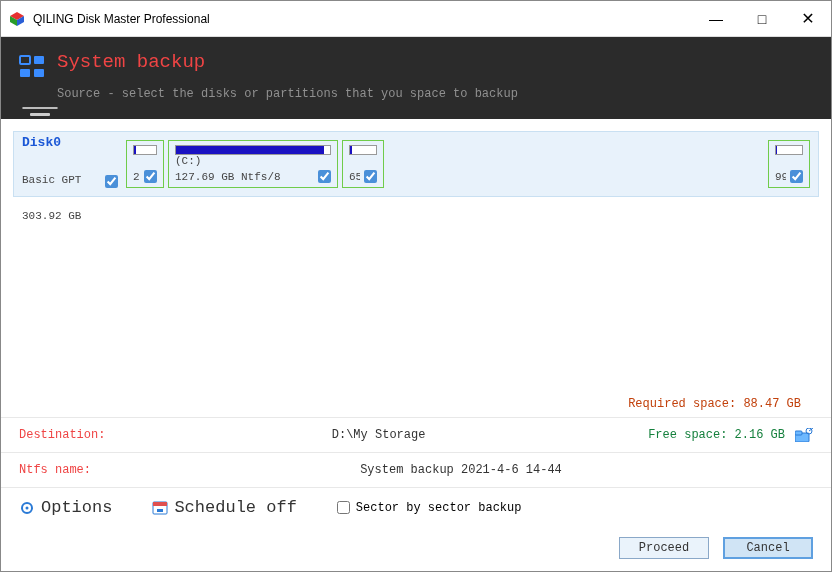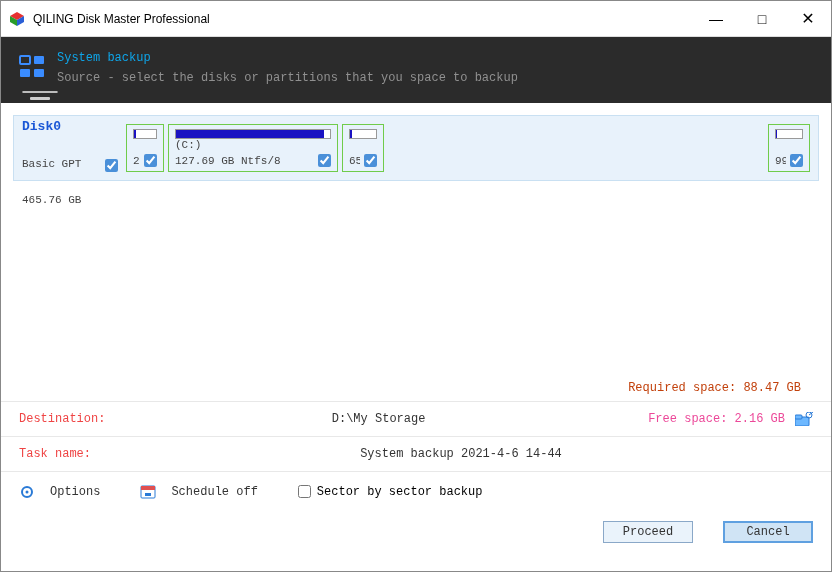--- a/index.html
+++ b/index.html
@@ -11,21 +11,21 @@
 .logo-cube { width: 16px; height: 16px; margin-right: 8px; position: relative; }
 .logo-cube svg { width: 16px; height: 16px; }
 .title-text { flex: 1; font-size: 12px; }
 .win-btn { width: 46px; height: 30px; display: flex; align-items: center; justify-content: center; font-size: 14px; cursor: default; }
 .win-btn.close { font-size: 16px; }
 
 
 .header { background: #2b2b2b; color: #a0a0a0; padding: 14px 18px 18px 18px; display: flex; align-items: flex-start; }
 .header-icon { width: 28px; height: 28px; margin-right: 10px; margin-top: 2px; }
 .header-icon svg { width: 28px; height: 28px; }
-.header-title { color: #0ea5e9; font-size: 12px; margin-bottom: 6px; }
+.header-title { color: #ef4444; font-size: 19px; margin-bottom: 14px; }
 .header-sub { color: #909090; font-size: 12px; }
 
 
 .content { padding: 0; }
 
 
 .disk-strip { background: #e8f2fb; border: 1px solid #c9e0f2; margin: 12px 12px 0 12px; padding: 8px 8px; display: flex; align-items: stretch; height: 66px; position: relative; }
 .disk-info { width: 100px; display: flex; flex-direction: column; justify-content: center; position: relative; padding-right: 4px; color: #444; font-size: 11px; gap: 24px; }
 .disk-info .disk-name { color: #1a57d6; font-weight: bold; font-size: 13px; }
 .disk-drive { width: 36px; height: 16px; background: linear-gradient(#f4f4f4,#d8d8d8); border: 1px solid #bbb; border-radius: 2px; margin-bottom: 2px; box-shadow: inset 0 1px 0 #fff; position: relative; }
@@ -44,32 +44,32 @@
 .flex-spacer { flex: 1; }
 
 
 .reqline { text-align: right; color: #c2410c; font-size: 12px; padding: 0 30px; margin-top: 200px; }
 
 
 .row { display:flex; align-items:center; padding: 10px 18px; color:#333; font-size:12px; border-top:1px solid #e8e8e8;}
 .row-first { border-top:none; margin-top:6px;}
 .row .rlabel { width: 90px; color:#ef4444;}
 .row .rvalue { flex:1;text-align:center; }
-.free-space { color: #ec4899; margin-right: 10px;}
+.free-space { color: #15803d; margin-right: 10px;}
 .browse-icon { width:18px; height:14px; }
 
 
 .optbar { display:flex; align-items:center; padding: 10px 18px; border-top:1px solid #e8e8e8; height:40px;}
-.opt { display:flex; align-items:center; margin-right: 40px; color:#333; font-size:12px;gap:9px;}
+.opt { display:flex; align-items:center; margin-right: 40px; color:#333; font-size:17px;}
 .opt .ico { width:16px; height:16px; margin-right:6px;}
 .sectorcb { display:flex; align-items:center;}
 .sectorcb input { margin-right:6px;}
 
 
-.btnbar { display:flex; justify-content:flex-end; padding: 10px 18px 10px; gap: 30px;}
+.btnbar { display:flex; justify-content:flex-end; padding: 10px 18px 10px; gap: 14px;}
 .btn { width:90px; height:22px; border:1px solid #8aa8c8; background:#eaf3fb; font-size:12px; color:#333; display:flex; align-items:center; justify-content:center;}
 .btn.cancel { background:#d0e4f5; border:2px solid #5fa0e0;}
 
 input[type=checkbox] { width:13px; height:13px; accent-color: #4a90d9;}
 </style>
 </head>
 <body>
 
 <div class="titlebar">
   <div class="logo-cube">
@@ -99,21 +99,21 @@
     <div class="header-sub">Source - select the disks or partitions that you space to backup</div>
   </div>
 </div>
 
 <div class="content">
   <div class="disk-strip mono">
     <div class="disk-info">
       <div class="disk-drive"></div>
       <div class="disk-name">Disk0</div>
       <div>Basic GPT</div>
-      <div>465.76 GB</div>
+      <div>303.92 GB</div>
       <input type="checkbox" checked="" class="disk-cb" style="">
     </div>
     <div id="parts-container" style="display:flex; flex:1;">
         <div class="part part-small">
           <div class="bar">
             <div class="fill" style="width: 10%;"></div>
           </div>
           <div style="height: 11px;"></div>
           <div class="label-row">
             <span class="lbl">26.</span>
@@ -164,21 +164,21 @@
       <svg viewBox="0 0 18 14">
           <rect x="0" y="5" width="14" height="9" rx="1" fill="#6db8ff" stroke="#2a7ad6"></rect>
           <rect x="0" y="3" width="7" height="4" rx="1" fill="#6db8ff" stroke="#2a7ad6"></rect>
           <circle cx="14" cy="3" r="3" fill="none" stroke="#2a7ad6" stroke-width="1"></circle>
           <path d="M14 3 L18 0" stroke="#2a7ad6"></path>
         </svg>
     </div>
   </div>
 
   <div class="row mono">
-    <div class="rlabel">Task name:</div>
+    <div class="rlabel">Ntfs name:</div>
     <div class="rvalue">System backup 2021-4-6 14-44</div>
   </div>
 
   <div class="optbar mono">
     <div class="opt">
       <span class="ico"><svg viewBox="0 0 16 16">
             <circle cx="8" cy="8" r="5" fill="none" stroke="#2a7ad6" stroke-width="2"></circle>
             <circle cx="8" cy="8" r="1.5" fill="#2a7ad6"></circle>
           </svg></span>
       <span>Options</span>

